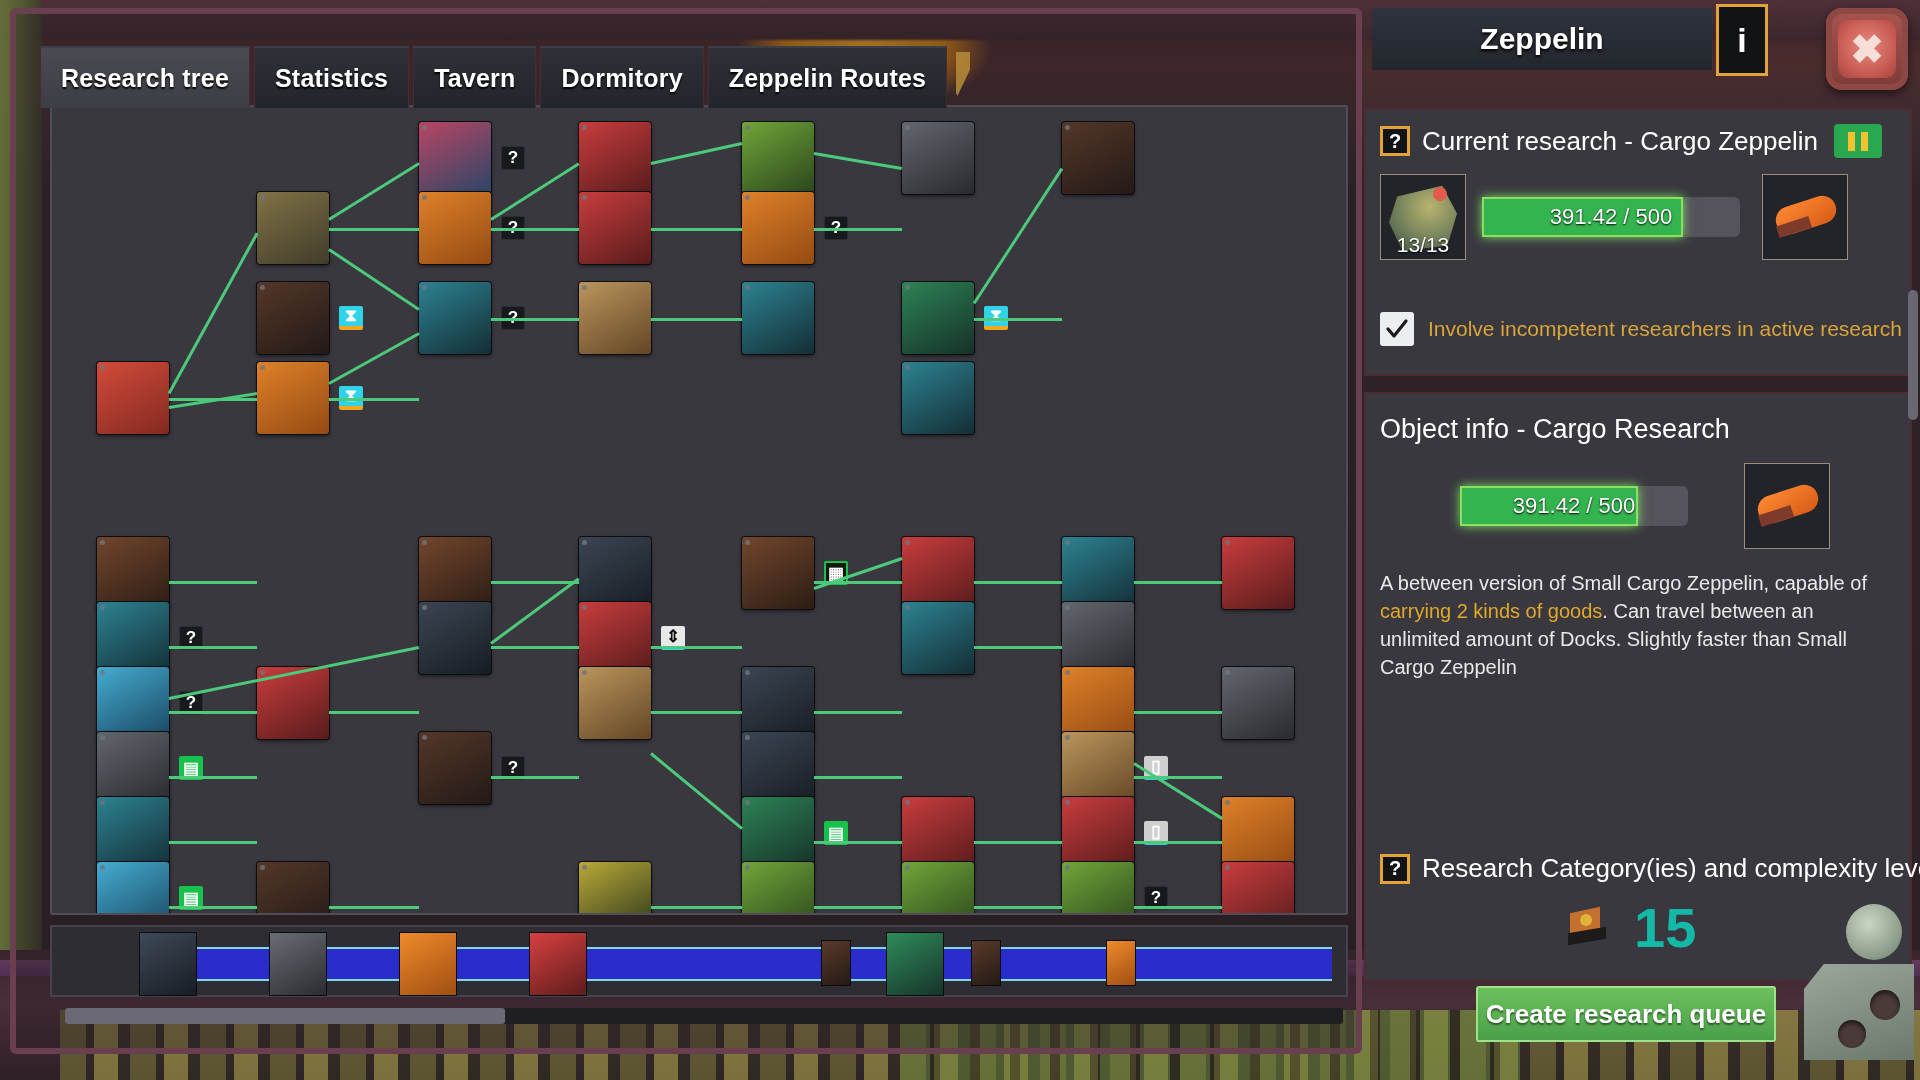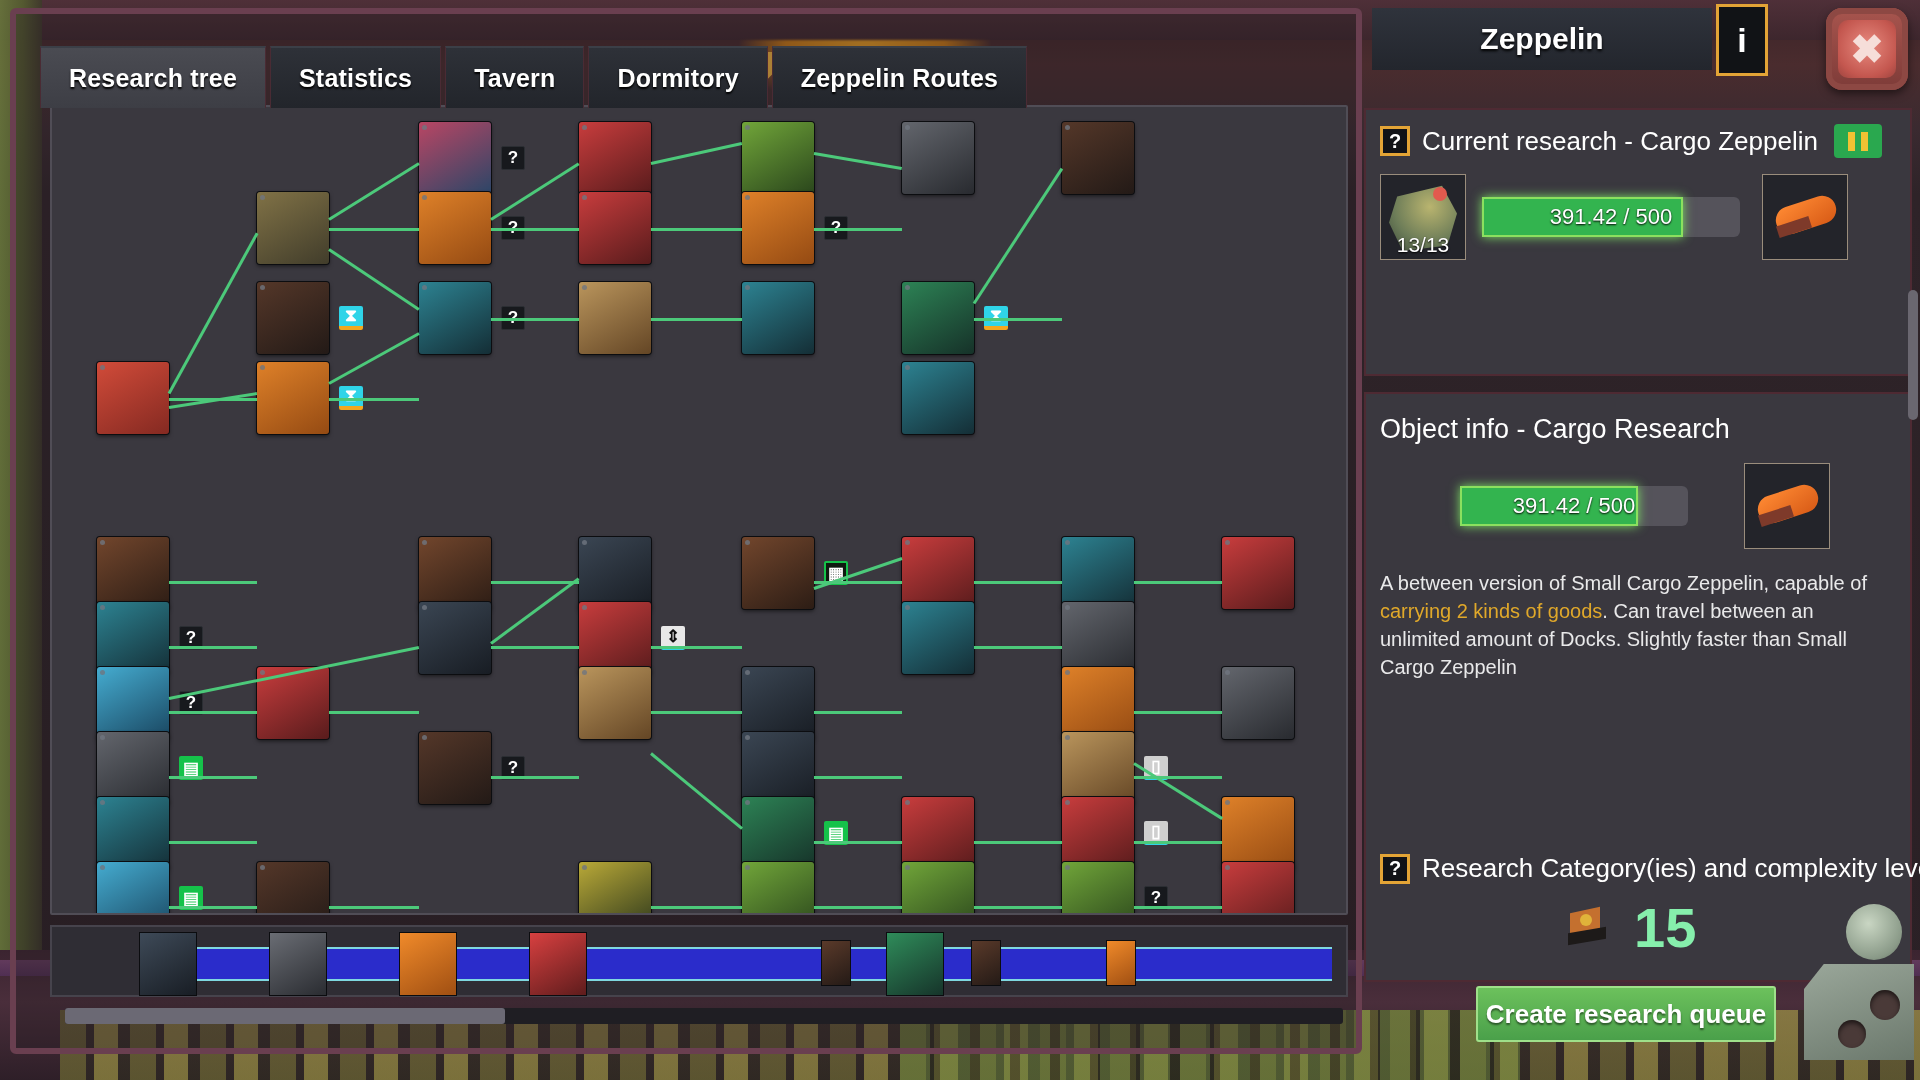--- a/index.html
+++ b/index.html
@@ -37,21 +37,21 @@
     opacity:.9;}
 
   
   .window-frame{position:absolute; left:10px; top:8px; width:1352px; height:1046px;
     border:6px solid #6a3f50; border-radius:6px;
     background:rgba(38,30,35,.35);}
 
   
   .tabs{position:absolute; left:40px; top:46px; height:62px; display:flex; gap:4px; z-index:6;}
   .tab{height:62px; display:flex; align-items:center; justify-content:center;
-    padding:0 28px; color:#ffffff; font-size:25px; font-weight:bold;
+    padding:0 20px; color:#ffffff; font-size:25px; font-weight:bold;
     background:linear-gradient(180deg,#2e3138,#22252b);
     border-top:2px solid #3b3f47; border-left:1px solid #4a2b34; border-right:1px solid #4a2b34;
     text-shadow:0 2px 2px #000; letter-spacing:.2px; cursor:pointer;}
   .tab.active{background:linear-gradient(180deg,#4a4b52,#3d3e45); color:#fff;}
 
   
   .tree-panel{position:absolute; left:50px; top:105px; width:1298px; height:810px;
     background:#3a383f; border:2px solid #504d56; border-radius:2px; overflow:hidden;}
   .tree-canvas{position:absolute; inset:0;}
 
@@ -136,21 +136,21 @@
   .chk{width:34px;height:34px;background:#eceff1;border-radius:3px;
     display:flex;align-items:center;justify-content:center;cursor:pointer; flex:none;}
   .chk svg{width:24px;height:24px;}
   .chk-label{color:#d9a43a;font-size:21px;margin-left:14px;}
 
   .obj-title{color:#fff;font-size:27px;}
   .desc{color:#e9e9ea;font-size:20px;line-height:28px;}
   .desc .hl{color:#e0a82a;}
 
   .cat-icon{width:58px;height:40px;position:relative;flex:none;}
-  .cat-num{color:#86efac;font-size:56px;font-weight:bold;margin-left:18px;line-height:1;}
+  .cat-num{color:#14b8a6;font-size:56px;font-weight:bold;margin-left:18px;line-height:1;}
 
   .cta{width:300px;height:56px;display:flex;align-items:center;justify-content:center;
     background:linear-gradient(180deg,#6cc15c,#4aa04a);
     border:2px solid #9fe08a; border-radius:3px; cursor:pointer;
     color:#fff;font-size:26px;font-weight:bold;text-shadow:0 2px 2px rgba(0,0,0,.5);}
 
   .vscroll{position:absolute; left:552px; top:290px; width:10px; height:130px;
     background:#6a6770; border-radius:5px;}
 
   
@@ -533,20 +533,28 @@
           <div class="lbl">391.42 / 500</div>
         </div>
 
         <div class="thumb" style="margin-left:22px;">
           <div style="position:absolute;left:12px;top:26px;width:62px;height:28px;border-radius:14px;
              background:linear-gradient(160deg,#ff8a33,#d75a16);transform:rotate(-18deg);"></div>
           <div style="position:absolute;left:14px;top:46px;width:34px;height:12px;background:#7e3a2a;transform:rotate(-18deg);"></div>
         </div>
       </div>
 
+      <div class="row" style="padding:52px 0 0 14px;">
+        <div class="chk">
+          <svg viewBox="0 0 24 24">
+              <path d="M3 12 L9 19 L21 4" stroke="#1b1b1b" stroke-width="3.2" fill="none" stroke-linecap="round" stroke-linejoin="round"></path>
+            </svg>
+        </div>
+        <div class="chk-label">Involve incompetent researchers in active research</div>
+      </div>
     </div>
 
     <div class="card card-b">
       <div class="obj-title" style="padding:20px 0 0 14px;">Object info - Cargo Research</div>
 
       <div class="row" style="padding:18px 0 0 94px;">
         <div class="pbar" style="width:228px;">
           <div class="fill" id="fillB" style="width: 78%;"></div>
           <div class="lbl">391.42 / 500</div>
         </div>

